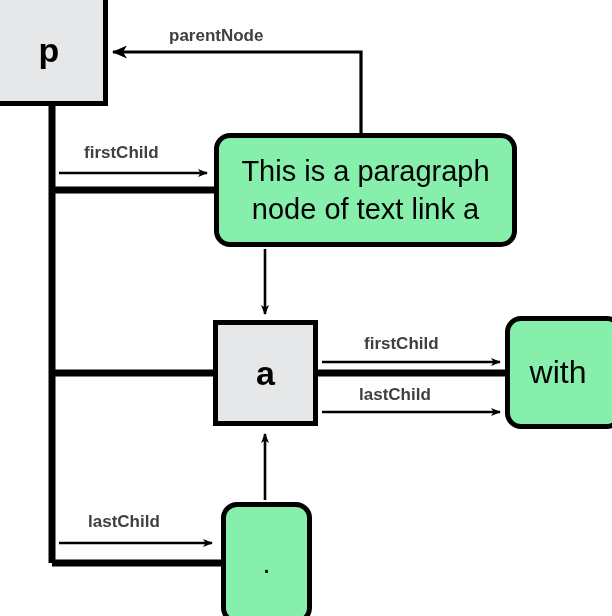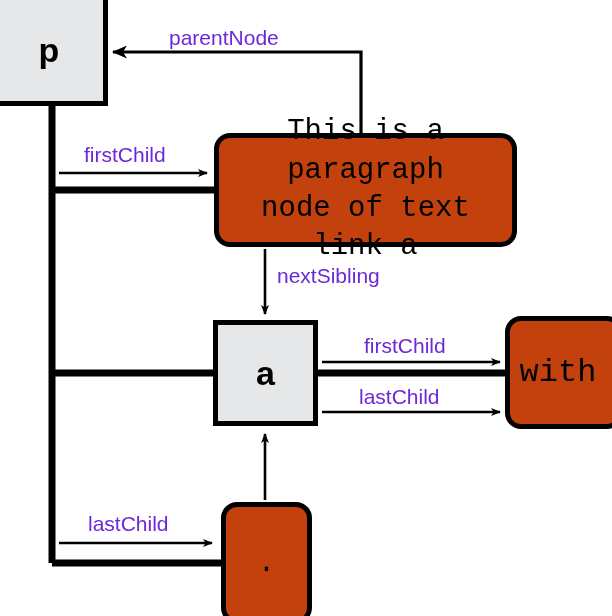--- a/index.html
+++ b/index.html
@@ -33,29 +33,29 @@
     z-index: 3;
   }
   .node-square {
     border: 5px solid #000000;
     background: #e6e7e8;
     font-weight: bold;
   }
   .node-round {
     border: 5px solid #000000;
     border-radius: 16px;
-    background: #c2410c;
-    font-family: Liberation Mono, monospace;
+    background: #86efac;
   }
   .edge-label {
     position: absolute;
-    color: #6d28d9;
-    font-size: 21px;
+    color: #404040;
+    font-size: 17px;
     white-space: nowrap;
     z-index: 4;
+    font-weight: bold;
   }
   #box-p        { left: -10px;  top: -6px;   width: 118px; height: 112px; font-size: 34px; }
   #box-text     { left: 214px;  top: 133px;  width: 303px; height: 114px; font-size: 29px;
                   line-height: 1.32; padding: 0 14px; }
   #box-a        { left: 213px;  top: 320px;  width: 105px; height: 106px; font-size: 34px; }
   #box-link     { left: 505px;  top: 316px;  width: 118px; height: 113px; font-size: 32px;
                   padding-right: 12px; }
   #box-dot      { left: 221px;  top: 502px;  width: 91px;  height: 122px; font-size: 29px;
                   align-items: center; }
   #label-parentnode        { left: 169px; top: 26px; }
@@ -139,18 +139,17 @@
   <div class="node-box node-round" id="box-link">
     <span>with</span>
   </div>
 
   <div class="node-box node-round" id="box-dot">
     <span>.</span>
   </div>
 
   <div class="edge-label" id="label-parentnode">parentNode</div>
   <div class="edge-label" id="label-firstchild-p">firstChild</div>
-  <div class="edge-label" id="label-nextsibling">nextSibling</div>
   <div class="edge-label" id="label-firstchild-a">firstChild</div>
   <div class="edge-label" id="label-lastchild-a">lastChild</div>
   <div class="edge-label" id="label-lastchild-p">lastChild</div>
 
 </div>
 
 </body></html>

